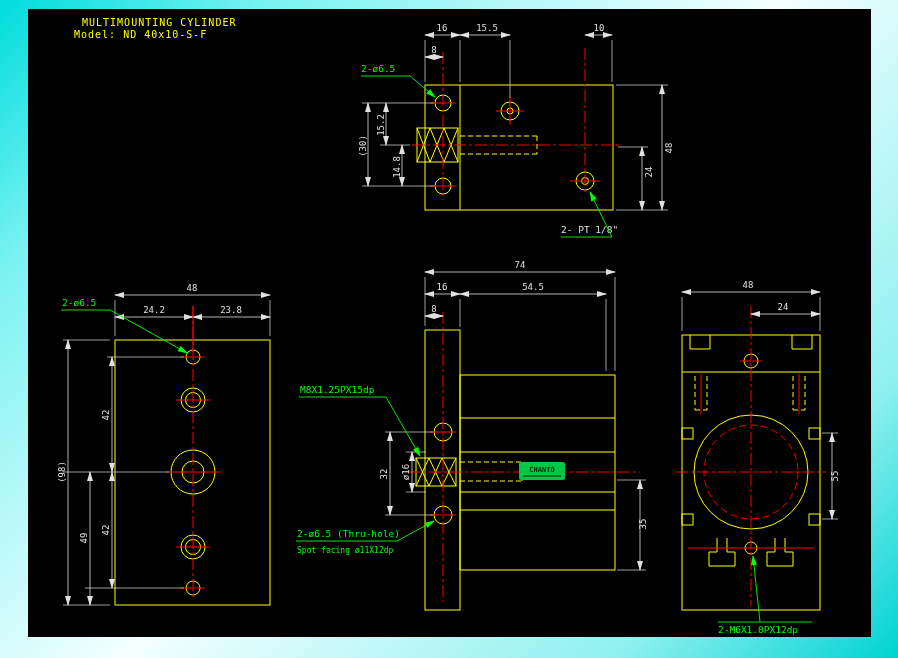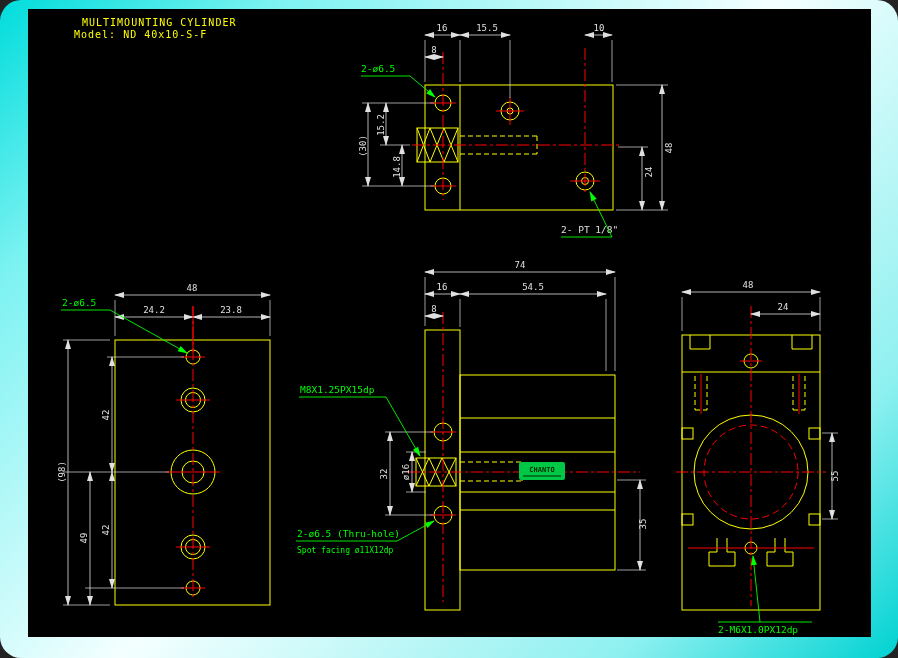--- a/index.html
+++ b/index.html
@@ -1,19 +1,18 @@
 <!DOCTYPE html>
 <html><head>
 <meta charset="utf-8">
 <style>
   html,body{margin:0;padding:0;background:#222;}
   .frame{
     width:898px;height:658px;position:relative;overflow:hidden;
     background:linear-gradient(135deg,#00dcdc 0%,#7df2f2 18%,#f4ffff 50%,#8ef0f0 82%,#00d2d2 100%);
-    border-radius:21px;
   }
   svg{position:absolute;left:0;top:0;}
   .canvas-bg{fill:#000000;}
   .geo{stroke:#ffff00;fill:none;stroke-width:1;}
   .geo2{stroke:#ffff00;fill:none;stroke-width:1;stroke-dasharray:5 3;}
   .cl{stroke:#ff0000;fill:none;stroke-width:1;}
   .cld{stroke:#ff0000;fill:none;stroke-width:1;stroke-dasharray:12 3 3 3;}
   .cldc{stroke:#ff0000;fill:none;stroke-width:1;stroke-dasharray:7 4;}
   .dim{stroke:#e0e0e0;fill:none;stroke-width:0.8;}
   .ext{stroke:#e0e0e0;fill:none;stroke-width:0.7;}

